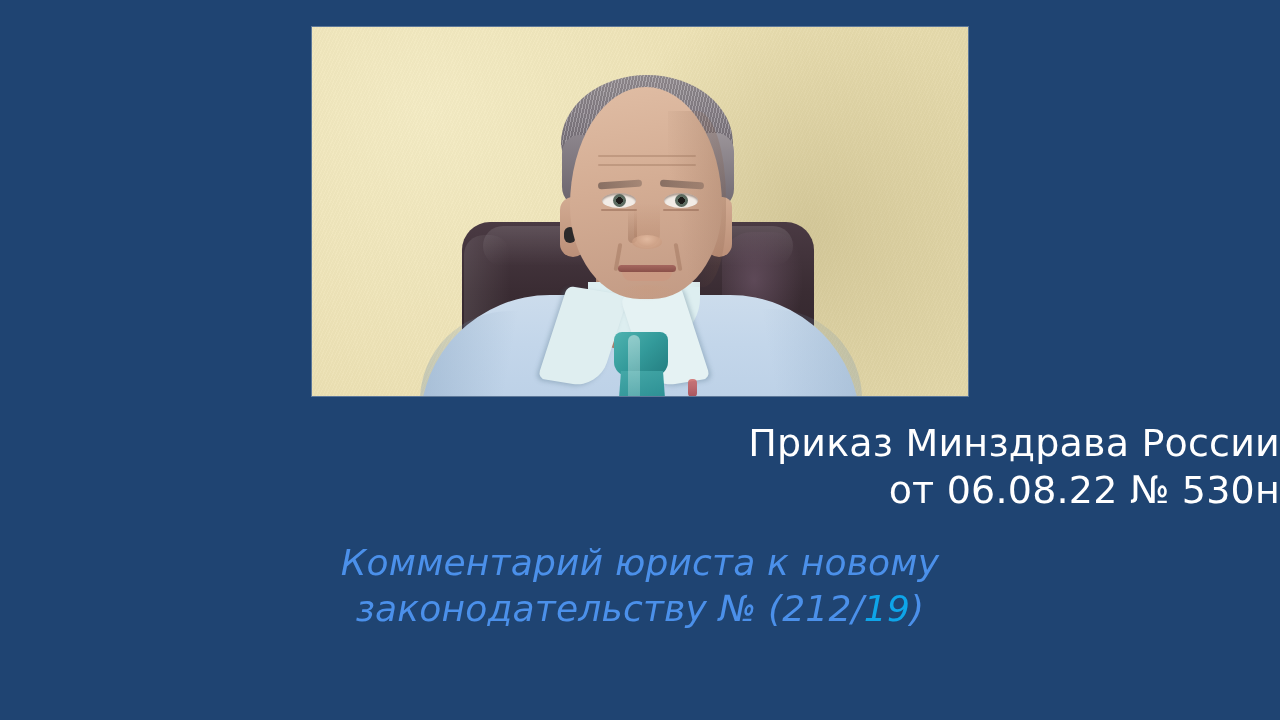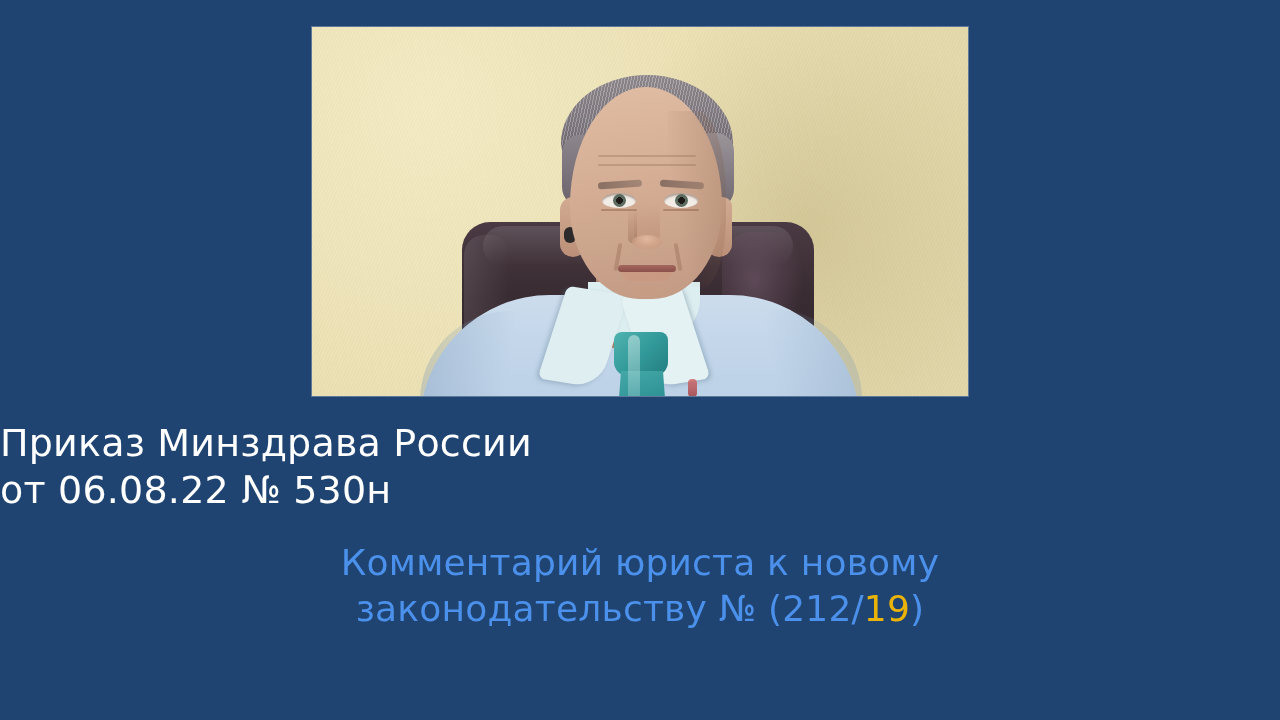--- a/index.html
+++ b/index.html
@@ -403,21 +403,21 @@
     background: radial-gradient(ellipse at 50% 30%, rgba(200,155,128,0.45), rgba(200,155,128,0) 70%);
     border-radius: 50%;
   }
 
   
   .title-block {
     position: absolute;
     left: 0;
     right: 0;
     top: 420px;
-    text-align: left;
+    text-align: right;
     color: #ffffff;
   }
   .title-line {
     font-size: 38px;
     line-height: 47px;
     font-weight: 400;
     letter-spacing: .2px;
     white-space: nowrap;
   }
 
@@ -428,22 +428,23 @@
     top: 540px;
     text-align: center;
     color: #4b90ea;
   }
   .subtitle-line {
     font-size: 36px;
     line-height: 46px;
     font-weight: 400;
     letter-spacing: .2px;
     white-space: nowrap;
-  }
-  .accent-red { color: #eab308; }
+    font-style: italic;
+  }
+  .accent-red { color: #0ea5e9; }
 </style>
 </head>
 <body>
 
 <div id="slide">
 
   <div class="photo-frame">
     <div class="wall"></div>
     <div class="wall-grain"></div>
     <div class="wall-shadow"></div>

